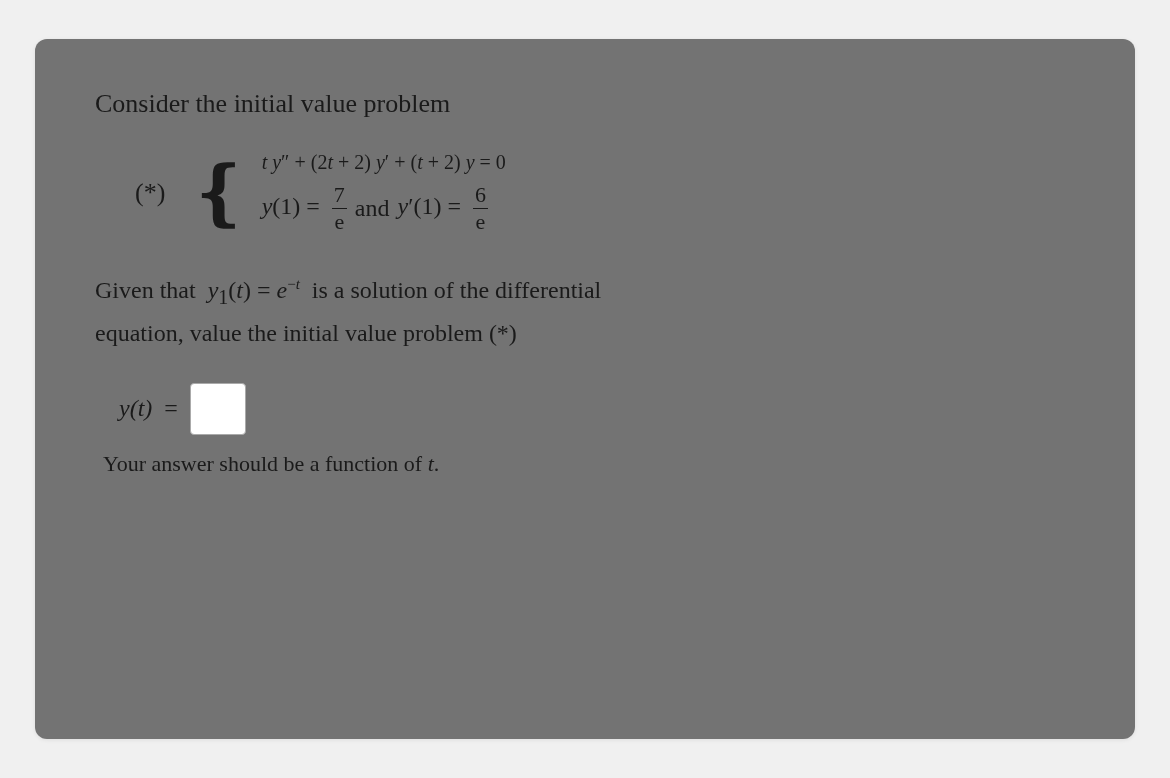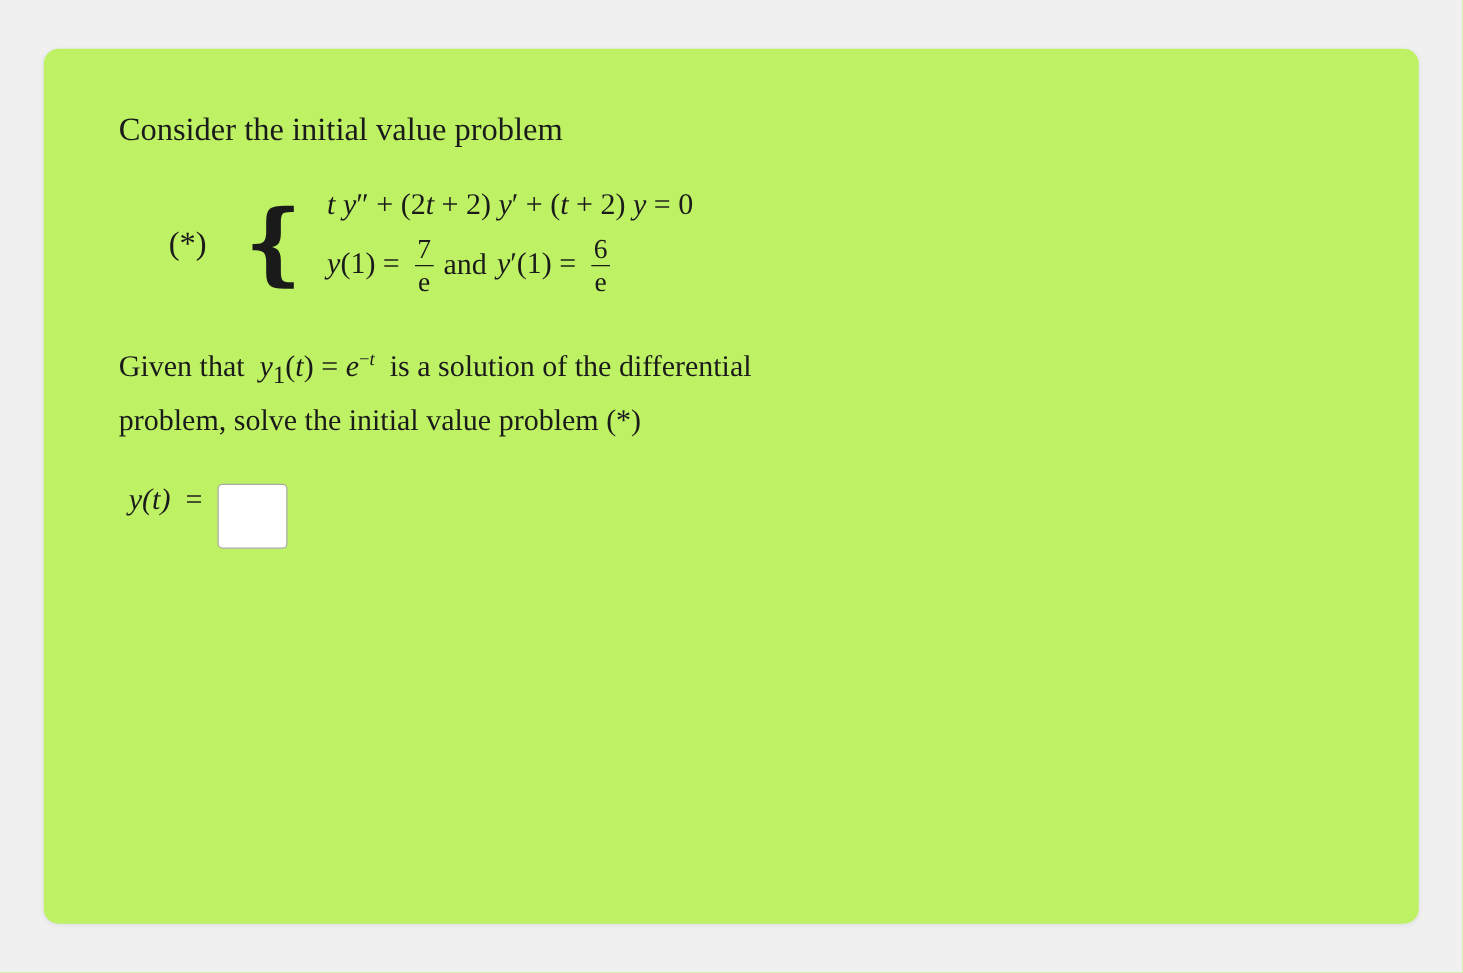--- a/index.html
+++ b/index.html
@@ -12,21 +12,21 @@
       width: 1170px;
       height: 778px;
       background-color: #f0f0f0;
       display: flex;
       align-items: center;
       justify-content: center;
       font-family: 'Georgia', serif;
     }
 
     .card {
-      background-color: #bef264;
+      background-color: #737373;
       border-radius: 12px;
       padding: 50px 60px 40px 60px;
       width: 1100px;
       min-height: 700px;
       box-shadow: 0 1px 4px rgba(0,0,0,0.08);
     }
 
     .intro-text {
       font-size: 26px;
       color: #1a1a1a;
@@ -116,23 +116,24 @@
     }
 
     .given-text2 {
       font-size: 24px;
       color: #1a1a1a;
       margin-bottom: 36px;
     }
 
     .answer-row {
       display: flex;
+      align-items: center;
       gap: 12px;
       margin-bottom: 16px;
-      margin-left: 8px;
+      margin-left: 24px;
     }
 
     .answer-label {
       font-size: 24px;
       color: #1a1a1a;
       font-style: italic;
     }
 
     .answer-equals {
       font-size: 24px;
@@ -147,21 +148,21 @@
       background: #fff;
     }
 
     .footer-text {
       font-size: 22px;
       color: #1a1a1a;
       margin-left: 8px;
     }
 
     .ode-line {
-      font-size: 24px;
+      font-size: 20px;
       white-space: nowrap;
     }
   </style>
 </head>
 <body>
 
 <div class="card">
 
   <div class="intro-text">Consider the initial value problem</div>
 
@@ -196,23 +197,26 @@
         </div>
       </div>
     </div>
   </div>
 
   <div class="given-text">
     Given that &nbsp;<i>y</i><sub>1</sub>(<i>t</i>) = <i>e</i><sup style="font-size:15px;">−<i>t</i></sup>&nbsp; is a solution of the differential
   </div>
 
   <div class="given-text2">
-    <span>problem, solve the initial value problem (*)</span>
+    <span>equation, value the initial value problem (*)</span>
   </div>
 
   <div class="answer-row">
     <span class="answer-label"><i>y</i>(<i>t</i>)</span>
     <span class="answer-equals">=</span>
     <div class="answer-input-box"></div>
   </div>
 
+  <div class="footer-text">
+    Your answer should be a function of <i>t</i>.
+  </div>
 
 </div>
 
 </body></html>

